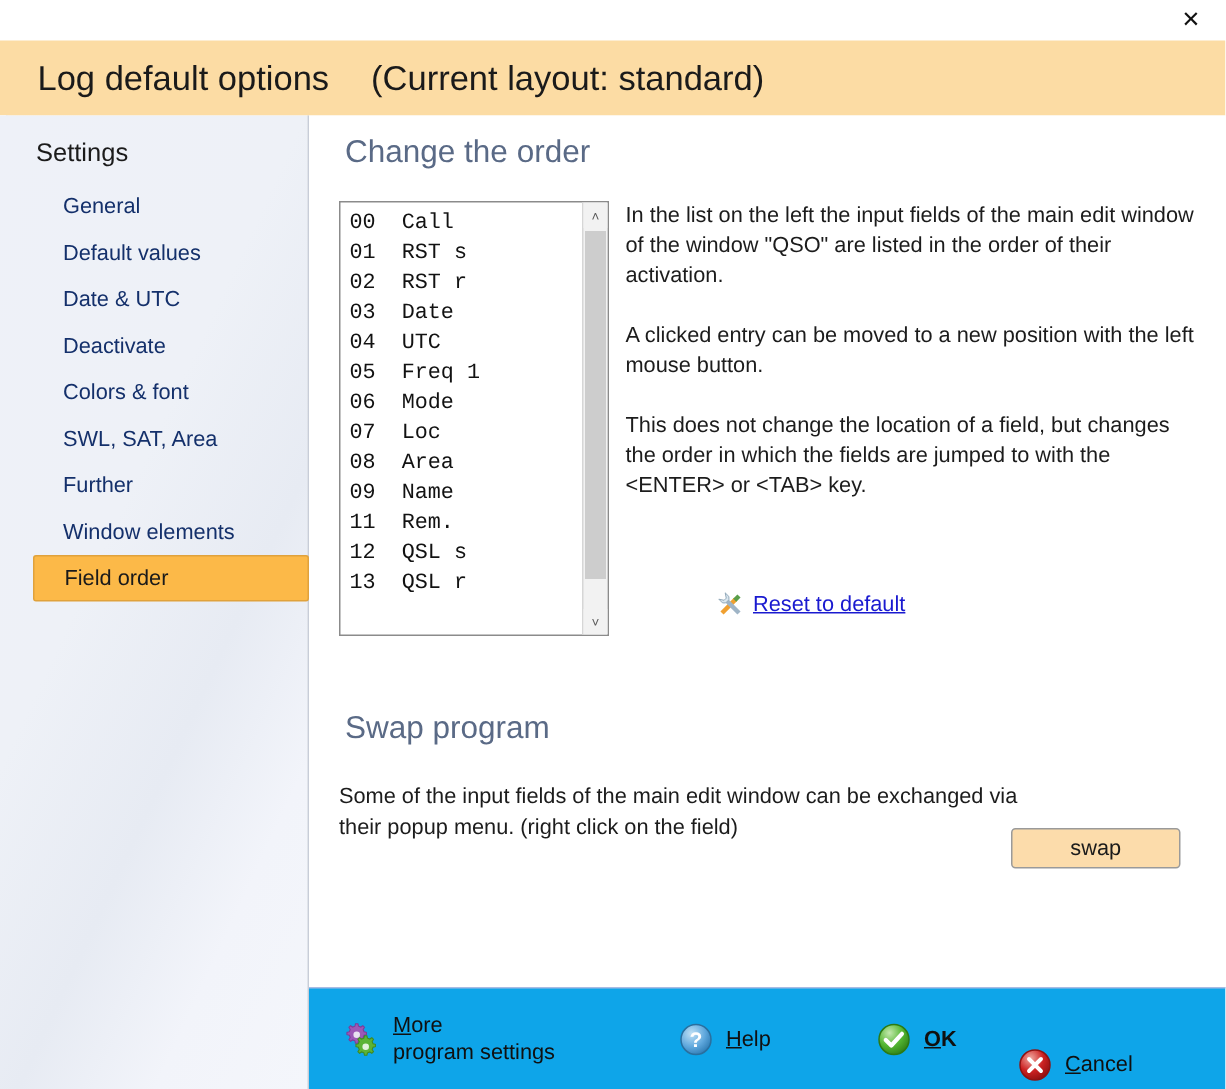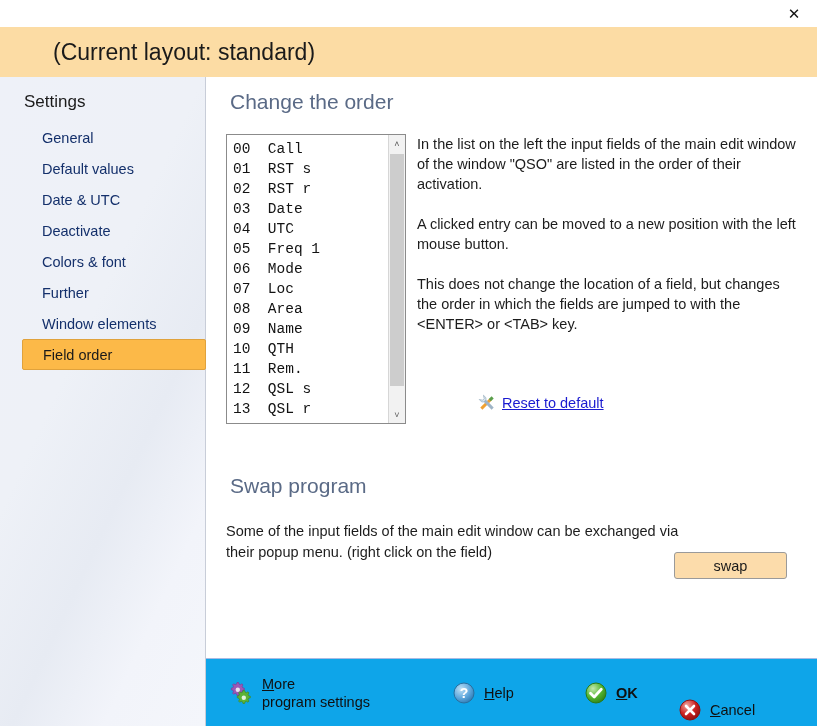--- a/index.html
+++ b/index.html
@@ -262,20 +262,21 @@
   .icon { flex: 0 0 auto; display: block; }
 </style>
 </head>
 <body>
 
 <div class="titlestrip">
   <div class="close-btn">✕</div>
 </div>
 
 <div class="header">
+  <span class="header-title">Log default options</span>
   <span class="header-layout">(Current layout: standard)</span>
 </div>
 
 <div class="sidebar-edge"></div>
 <div class="sidebar">
   <div class="sidebar-title">Settings</div>
   <div class="nav" id="nav-list">
       <div class="nav-item">
         <span>General</span>
       </div>
@@ -283,20 +284,23 @@
         <span>Default values</span>
       </div>
       <div class="nav-item">
         <span>Date &amp; UTC</span>
       </div>
       <div class="nav-item">
         <span>Deactivate</span>
       </div>
       <div class="nav-item">
         <span>Colors &amp; font</span>
+      </div>
+      <div class="nav-item">
+        <span>SWL, SAT, Area</span>
       </div>
       <div class="nav-item">
         <span>Further</span>
       </div>
       <div class="nav-item">
         <span>Window elements</span>
       </div>
       <div class="nav-item selected">
         <span>Field order</span>
       </div>
@@ -312,21 +316,20 @@
         <div class="list-row">00  Call</div>
         <div class="list-row">01  RST s</div>
         <div class="list-row">02  RST r</div>
         <div class="list-row">03  Date</div>
         <div class="list-row">04  UTC</div>
         <div class="list-row">05  Freq 1</div>
         <div class="list-row">06  Mode</div>
         <div class="list-row">07  Loc</div>
         <div class="list-row">08  Area</div>
         <div class="list-row">09  Name</div>
-        <div class="list-row">10  QTH</div>
         <div class="list-row">11  Rem.</div>
         <div class="list-row">12  QSL s</div>
         <div class="list-row">13  QSL r</div>
       </div>
     <div class="scrollbar">
       <div class="sb-arrow sb-up">˄</div>
       <div class="sb-thumb"></div>
       <div class="sb-arrow sb-down">˅</div>
     </div>
   </div>

